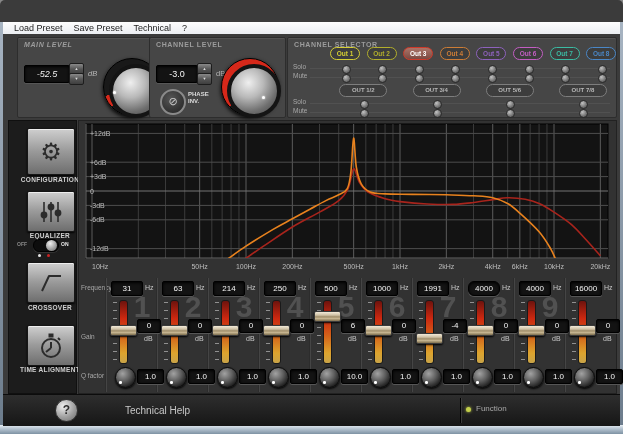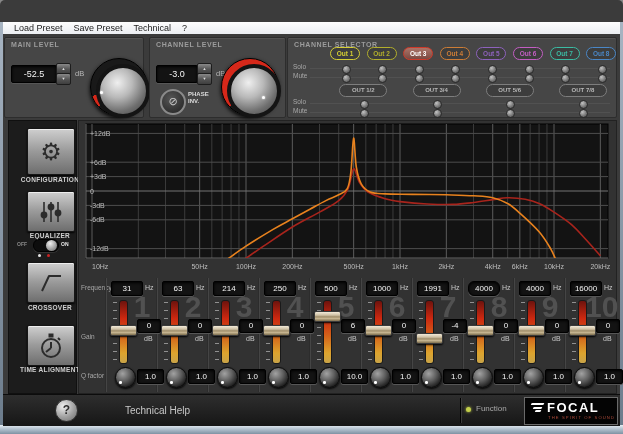--- a/index.html
+++ b/index.html
@@ -65,21 +65,21 @@
     <span>Load Preset</span>
     <span>Save Preset</span>
     <span>Technical</span>
     <span>?</span>
   </div>
 
   <div class="abs frame" style="left:0;top:22px;width:3px;height:403px;"></div>
   <div class="abs frame" style="left:620px;top:22px;width:3px;height:403px;"></div>
   <div class="abs framebottom" style="left:0;top:425px;width:623px;height:9px;"></div>
 
-  <div class="abs panel" style="left:4px;top:37px;width:138px;height:79px;">
+  <div class="abs panel" style="left:17px;top:37px;width:138px;height:79px;font-style:italic;">
     <div class="abs ptitle" style="left:6px;top:3px;">MAIN LEVEL</div>
     <div class="abs valbox" style="left:6px;top:27px;width:44px;height:16px;line-height:16px;">-52.5</div>
     <div class="abs" style="left:51px;top:25px;width:13px;height:21px;">
       <div class="sb" style="top:0;">▲</div>
       <div class="sb" style="top:10px;">▼</div>
     </div>
     <div class="abs unit" style="left:70px;top:31px;">dB</div>
     <div class="abs knob" style="left:85px;top:20px;width:56px;height:56px;border:1px solid #000;
          background:conic-gradient(#191919 0deg 225deg,#d6281a 225deg 251deg,#191919 251deg 360deg);">
       <div class="kface"></div>
@@ -395,21 +395,20 @@
         <div style="position: absolute; left: 13px; top: 22px; width: 7px; height: 62px; border-radius: 3px; border: 1px solid rgb(26, 26, 26); z-index: 1; background: linear-gradient(rgb(110, 19, 13), rgb(204, 40, 16) 28%, rgb(212, 102, 26) 58%, rgb(221, 164, 46) 84%, rgb(200, 163, 72));"></div>
         <div style="position: absolute; left: 4px; top: 46.5px; width: 25px; height: 9px; z-index: 3; border: 1px solid rgb(58, 58, 58); border-radius: 2px; background: linear-gradient(rgb(242, 234, 217), rgb(207, 193, 165) 35%, rgb(156, 138, 102) 55%, rgb(202, 185, 149) 70%, rgb(128, 112, 79)); box-shadow: rgb(0, 0, 0) 0px 1px 2px;"></div>
         <div class="abs valbox" style="position: absolute; left: 31px; top: 41px; width: 22px; height: 12px; z-index: 2; line-height: 12px; font-size: 8px;">0</div>
         <div style="position: absolute; left: 38px; top: 57px; font-size: 7px; color: rgb(200, 200, 200); z-index: 2;">dB</div>
         <div style="position: absolute; left: 9px; top: 89px; width: 19px; height: 19px; border-radius: 50%; border: 1px solid rgb(10, 10, 10); z-index: 2; background: radial-gradient(circle at 35% 30%, rgb(162, 162, 162), rgb(94, 94, 94) 42%, rgb(28, 28, 28) 78%); box-shadow: rgb(0, 0, 0) 0px 1px 2px;">
           <div style="position: absolute; left: 3px; top: 13px; width: 2.5px; height: 2.5px; border-radius: 50%; background: rgb(255, 255, 255);"></div>
         </div>
         <div class="abs valbox" style="position: absolute; left: 31px; top: 91px; width: 25px; height: 13px; z-index: 2; line-height: 13px; font-size: 8px;">1.0</div>
       </div>
       <div style="position: absolute; left: 486px; top: 0px; width: 51px; height: 114px; border-left: 1px solid rgb(44, 44, 44); box-shadow: rgb(69, 69, 69) 1px 0px 0px inset;">
-        <div style="position: absolute; left: 20px; top: 12px; width: 32px; text-align: center; font-size: 30px; font-weight: bold; color: rgb(81, 81, 81); z-index: 0;">10</div>
         <div class="abs valbox" style="position: absolute; left: 5px; top: 3px; width: 30px; height: 13px; z-index: 2; line-height: 13px; font-size: 8px;">16000</div>
         <div style="position: absolute; left: 39px; top: 6px; font-size: 7px; color: rgb(200, 200, 200); z-index: 2;">Hz</div>
         <div style="position: absolute; left: 7px; top: 24px; width: 4px; height: 58px; z-index: 1; background: repeating-linear-gradient(rgb(144, 144, 144) 0px, rgb(144, 144, 144) 1px, transparent 1px, transparent 8.2px);"></div>
         <div style="position: absolute; left: 13px; top: 22px; width: 7px; height: 62px; border-radius: 3px; border: 1px solid rgb(26, 26, 26); z-index: 1; background: linear-gradient(rgb(110, 19, 13), rgb(204, 40, 16) 28%, rgb(212, 102, 26) 58%, rgb(221, 164, 46) 84%, rgb(200, 163, 72));"></div>
         <div style="position: absolute; left: 4px; top: 46.5px; width: 25px; height: 9px; z-index: 3; border: 1px solid rgb(58, 58, 58); border-radius: 2px; background: linear-gradient(rgb(242, 234, 217), rgb(207, 193, 165) 35%, rgb(156, 138, 102) 55%, rgb(202, 185, 149) 70%, rgb(128, 112, 79)); box-shadow: rgb(0, 0, 0) 0px 1px 2px;"></div>
         <div class="abs valbox" style="position: absolute; left: 31px; top: 41px; width: 22px; height: 12px; z-index: 2; line-height: 12px; font-size: 8px;">0</div>
         <div style="position: absolute; left: 38px; top: 57px; font-size: 7px; color: rgb(200, 200, 200); z-index: 2;">dB</div>
         <div style="position: absolute; left: 9px; top: 89px; width: 19px; height: 19px; border-radius: 50%; border: 1px solid rgb(10, 10, 10); z-index: 2; background: radial-gradient(circle at 35% 30%, rgb(162, 162, 162), rgb(94, 94, 94) 42%, rgb(28, 28, 28) 78%); box-shadow: rgb(0, 0, 0) 0px 1px 2px;">
           <div style="position: absolute; left: 3px; top: 13px; width: 2.5px; height: 2.5px; border-radius: 50%; background: rgb(255, 255, 255);"></div>
         </div>
@@ -418,24 +417,15 @@
     </div>
 
   <div class="abs footer">
     <div class="abs" style="left:52px;top:4px;width:140px;height:22px;cursor:pointer;">
       <div class="abs helpcirc" style="left:0;top:0;">?</div>
       <div class="abs" style="left:70px;top:6px;font-size:10px;color:#c8c8c8;white-space:nowrap;">Technical Help</div>
     </div>
     <div class="abs" style="left:457px;top:3px;width:1px;height:25px;background:#000;box-shadow:1px 0 0 #3a3a3a;"></div>
     <div class="abs" style="left:463px;top:12px;width:5px;height:5px;border-radius:50%;background:#c3cf4a;box-shadow:0 0 3px #c3cf4a;"></div>
     <div class="abs" style="left:473px;top:9px;font-size:8px;color:#a8a8a8;">Function</div>
-    <div class="abs" style="left:521px;top:2px;width:92px;height:26px;background:#040404;border:1px solid #6a6a6a;">
-      <div class="abs" style="left:6px;top:5px;width:14px;">
-        <span class="flamebar" style="width:13px;"></span>
-        <span class="flamebar" style="width:9px;margin:1.4px 0 0 2px;"></span>
-        <span class="flamebar" style="width:6px;margin:1.4px 0 0 4px;"></span>
-      </div>
-      <div class="abs" style="left:22px;top:2px;font-size:13px;font-weight:bold;color:#fff;letter-spacing:1.5px;">FOCAL</div>
-      <div class="abs" style="left:23px;top:17px;font-size:4.2px;color:#b04a3a;letter-spacing:1.1px;">THE SPIRIT OF SOUND</div>
-    </div>
   </div>
 
 </div>
 
 </body></html>

